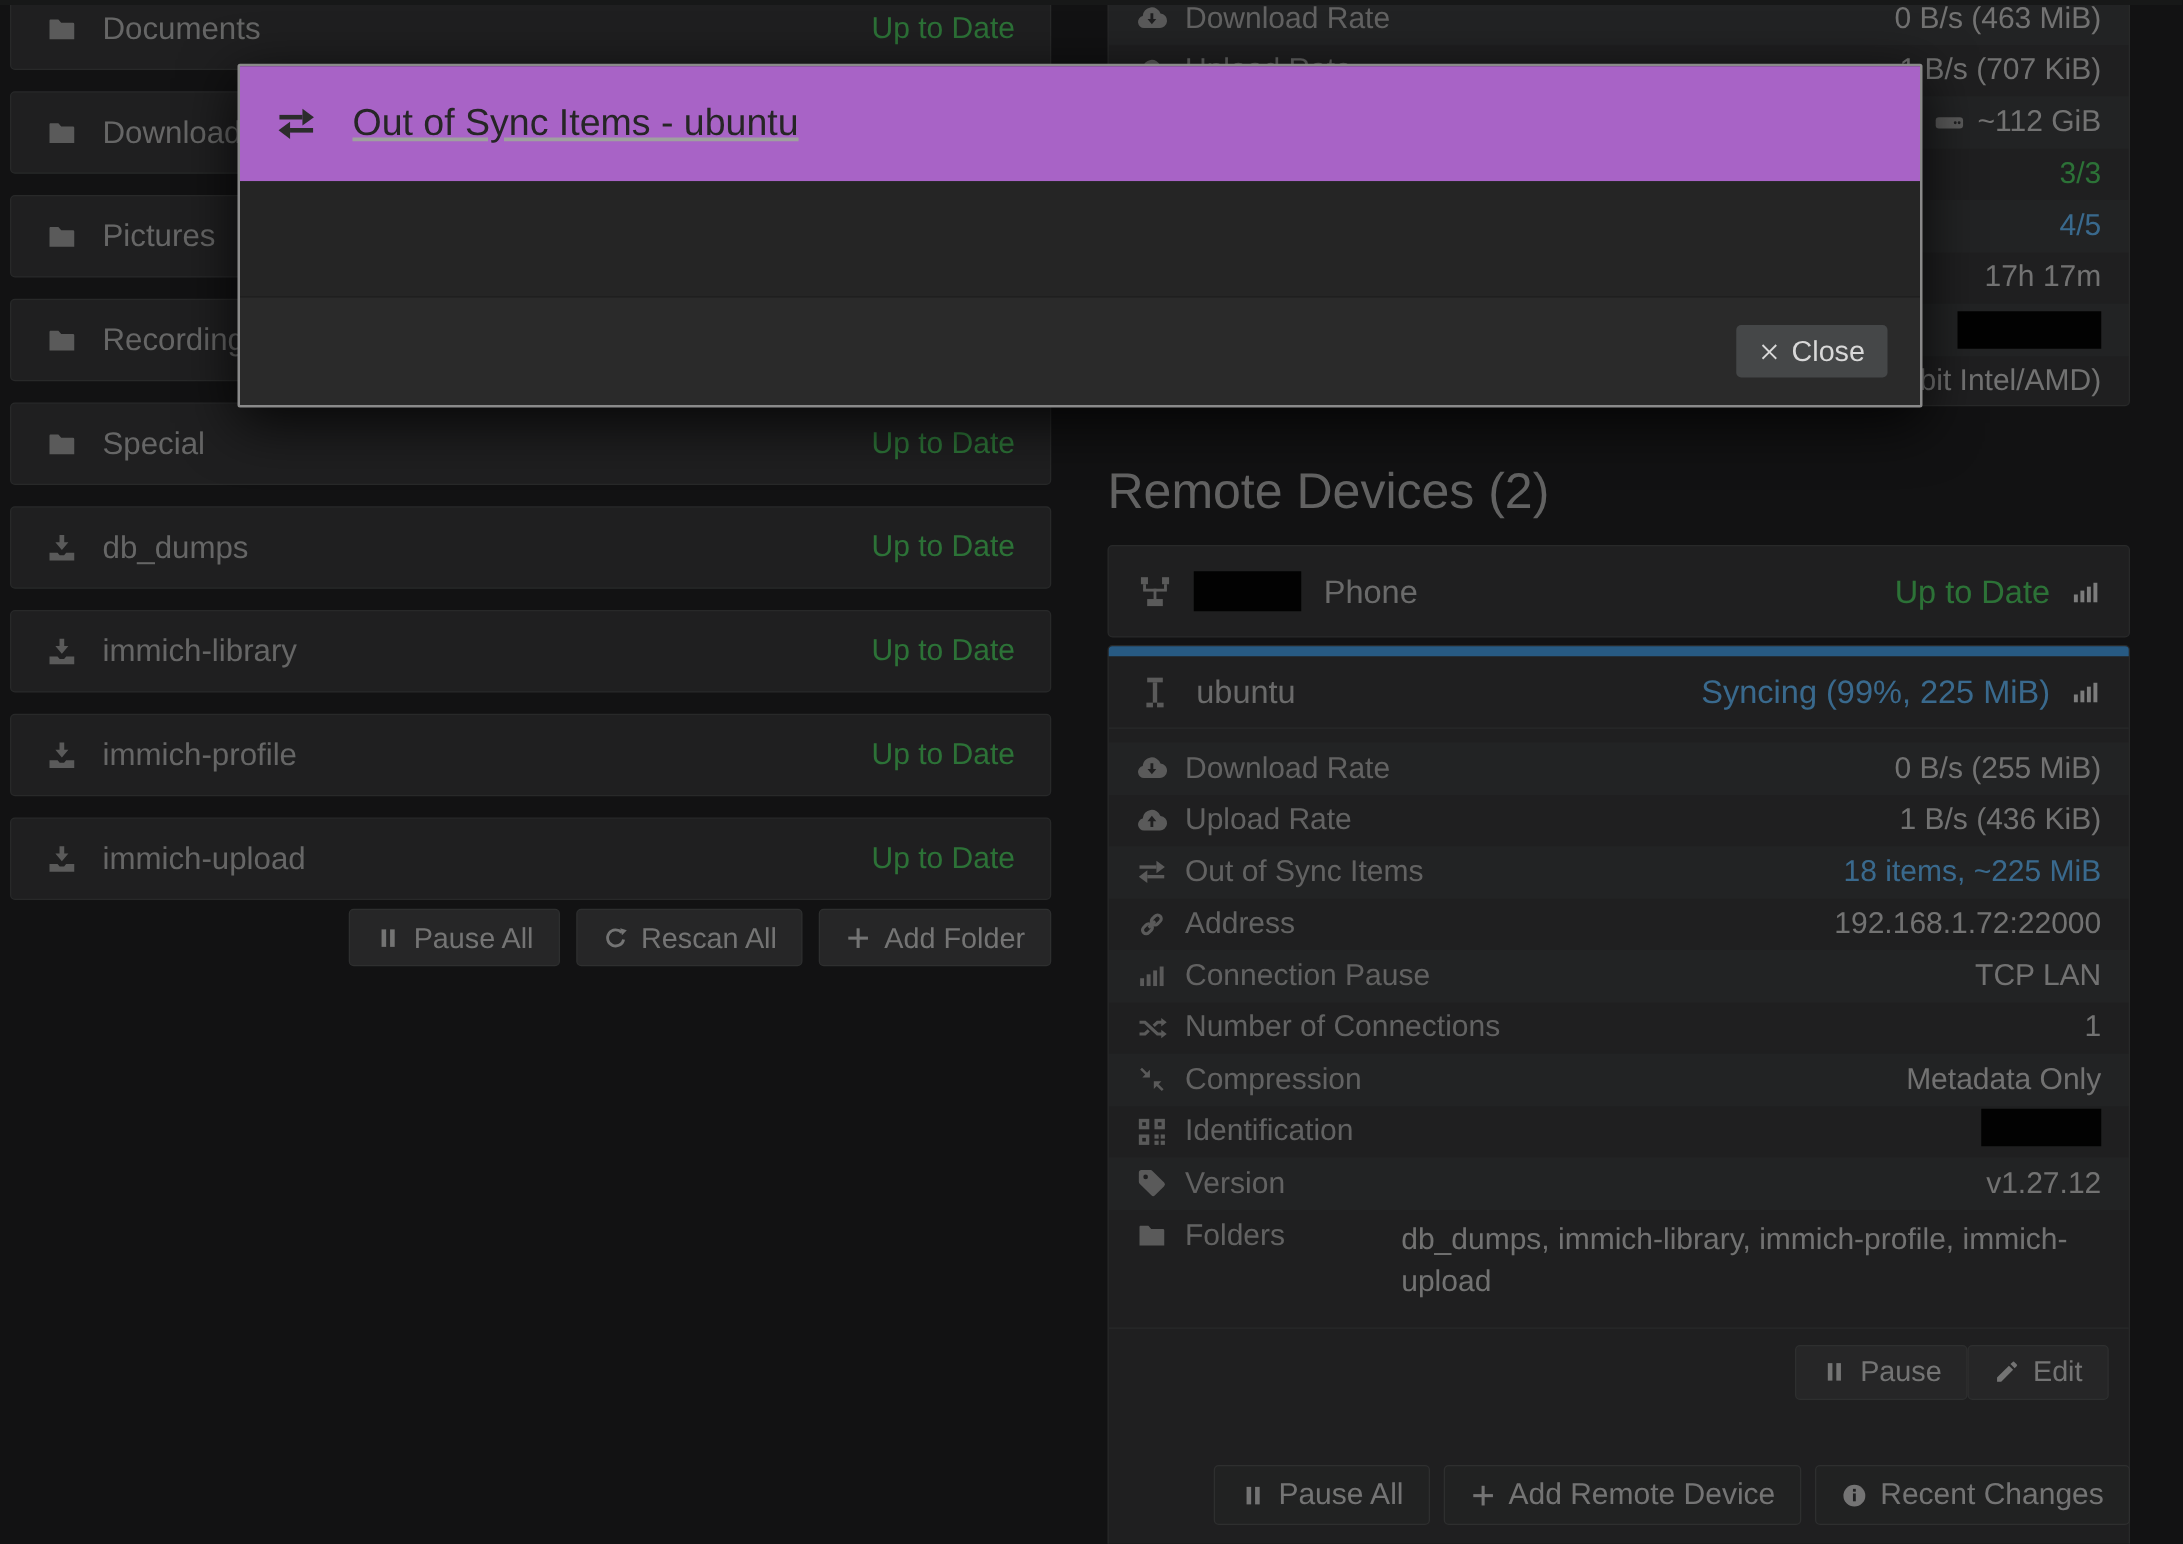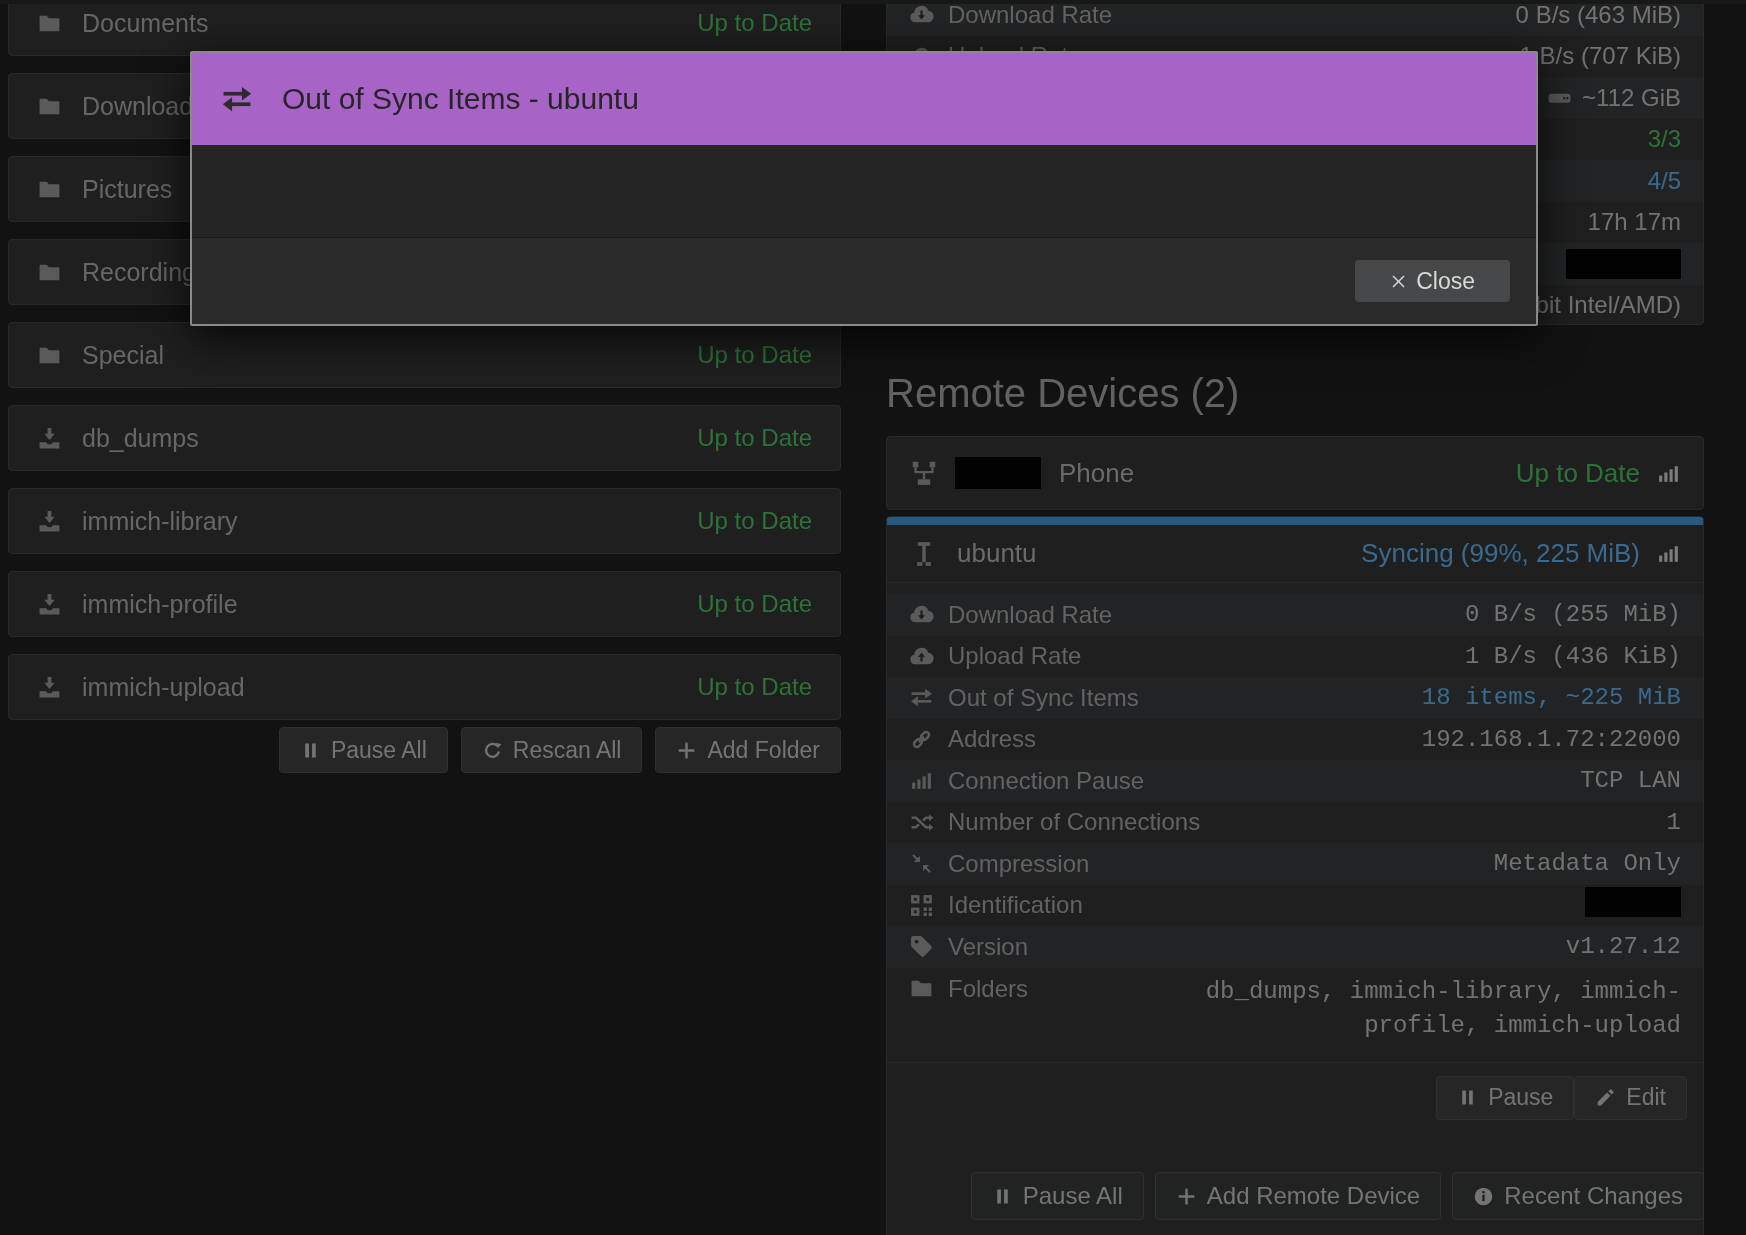--- a/index.html
+++ b/index.html
@@ -35,39 +35,39 @@
   .devname{font-size:26px;color:#a8a8a8;margin-left:18px;}
   .devstatus{margin-left:auto;font-size:26px;display:flex;align-items:center;gap:16px;}
   .redact{background:#000;display:inline-block;}
   #ubuntu-panel{left:886px;top:516px;width:818px;height:758px;}
   #ubuntu-progress{height:8px;background:var(--pbar);border-radius:3px 3px 0 0;}
   #ubuntu-header{height:58px;display:flex;align-items:center;padding:0 22px;border-bottom:1px solid var(--panel-border);}
   #ubuntu-table{margin-top:11px;}
   .drow{height:41.5px;display:flex;align-items:center;padding:0 22px;font-size:24px;}
   .drow:nth-child(odd){background:rgba(255,255,255,.03);}
   .drow .lbl{display:flex;align-items:center;gap:14px;color:#9c9c9c;}
-  .drow .val{margin-left:auto;color:var(--val);text-align:right;font-family:Liberation Mono, monospace;}
+  .drow .val{margin-left:auto;color:var(--val);}
   .drow.tall{height:84px;align-items:flex-start;padding-top:7px;}
   .drow.tall .val{max-width:560px;line-height:1.45;}
   #ubuntu-footer{margin-top:10px;border-top:1px solid var(--panel-border);padding:13px 16px 0;
      display:flex;justify-content:flex-end;gap:0;}
   #ubuntu-footer .btn{height:44px;}
   #bottom-actions{left:886px;top:1172px;width:818px;display:flex;justify-content:flex-end;gap:11px;}
   #bottom-actions .btn{height:48px;font-size:24px;background:#333435;}
   
   #backdrop{position:fixed;inset:0;background:rgba(6,6,6,.38);z-index:5;}
   #modal{left:190px;top:51px;width:1348px;z-index:10;border:2px solid #8a8a8a;border-radius:2px;
      box-shadow:0 12px 45px rgba(0,0,0,.8);background:#252525;}
-  #modal-header{height:92px;background:var(--purple);display:flex;align-items:center;padding:0 28px;}
+  #modal-header{height:92px;background:var(--purple);display:flex;align-items:center;padding:0 28px;text-decoration:underline;}
   #modal-header .ic{width:34px;height:34px;color:#2c2c2c;}
   #modal-title{font-size:30px;color:#262626;margin-left:28px;}
   #modal-body{height:92px;background:#252525;}
   #modal-footer{height:87px;background:#2a2a2a;border-top:1px solid #1c1c1c;display:flex;
      align-items:center;justify-content:flex-end;padding:0 26px;}
-  #close-btn{background:#454748;border:none;height:42px;padding:0 35px;border-radius:4px;
+  #close-btn{background:#454748;border:none;height:42px;padding:0 18px;border-radius:4px;
      color:#d8d8d8;font-size:23px;display:inline-flex;align-items:center;gap:9px;cursor:pointer;
      font-family:"Liberation Sans",sans-serif;}
   #close-btn .ic{width:17px;height:17px;color:#d8d8d8;}
   .bars{color:#c6c6c6;}
 </style>
 </head>
 <body>
 
 <svg width="0" height="0" style="position:absolute" aria-hidden="true">
   <defs>

